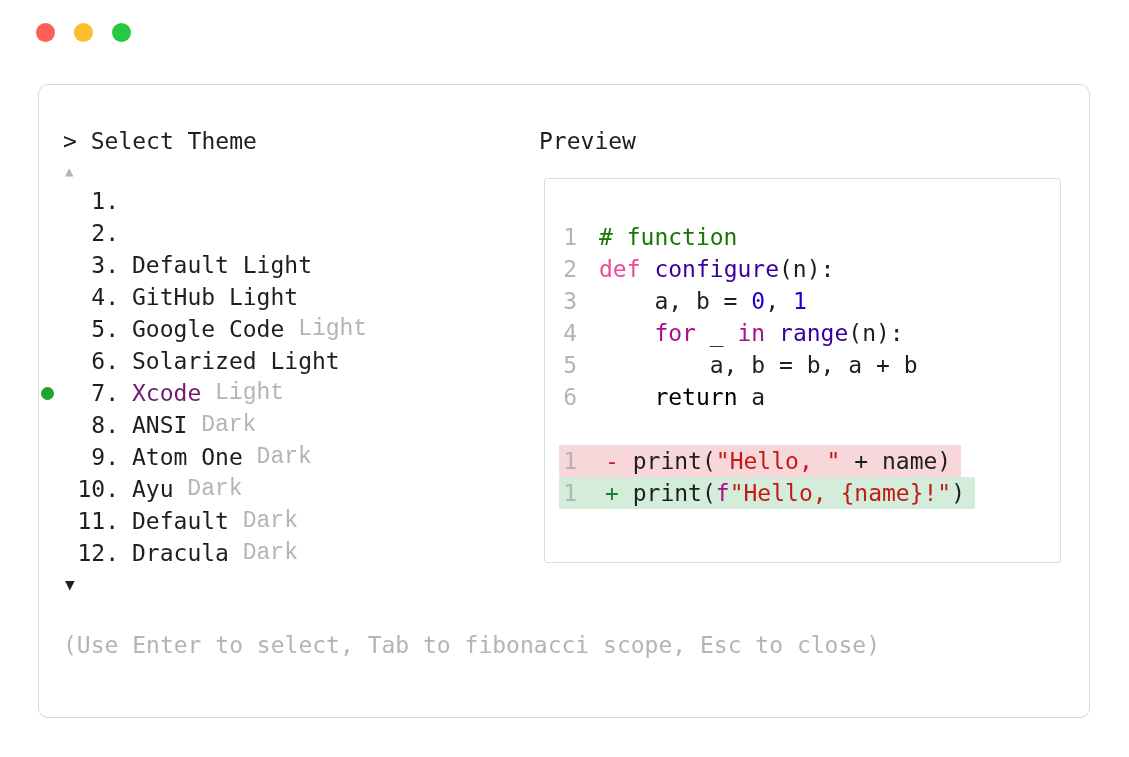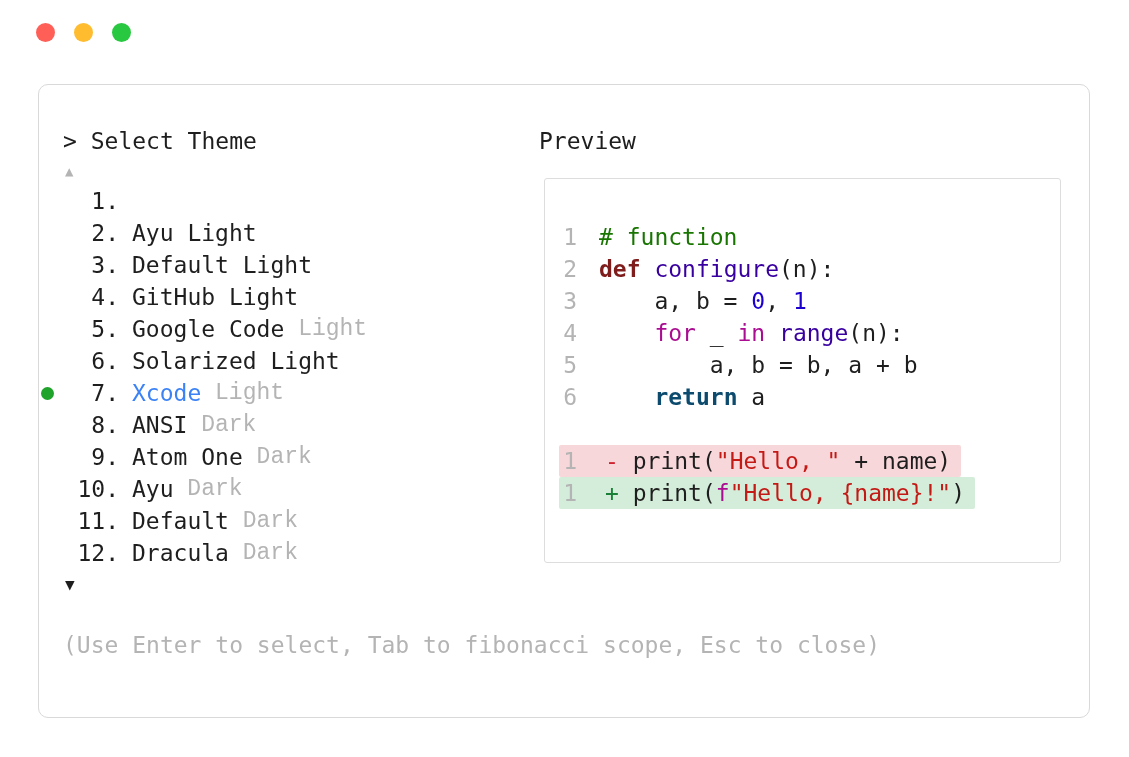--- a/index.html
+++ b/index.html
@@ -60,21 +60,20 @@
       <div class="title">&gt; Select Theme</div>
       <div class="scroll-up">▲</div>
       <div>
           <div class="theme-row">
             <span class="dot-slot"></span>
             <span class="theme-number">1.</span>
           </div>
           <div class="theme-row">
             <span class="dot-slot"></span>
             <span class="theme-number">2.</span>
-            <span class="theme-name">Ayu Light</span>
           </div>
           <div class="theme-row">
             <span class="dot-slot"></span>
             <span class="theme-number">3.</span>
             <span class="theme-name">Default Light</span>
           </div>
           <div class="theme-row">
             <span class="dot-slot"></span>
             <span class="theme-number">4.</span>
             <span class="theme-name">GitHub Light</span>
@@ -88,21 +87,21 @@
           <div class="theme-row">
             <span class="dot-slot"></span>
             <span class="theme-number">6.</span>
             <span class="theme-name">Solarized Light</span>
           </div>
           <div class="theme-row">
             <span class="dot-slot">
               <span class="sel-dot" style="background: rgb(31, 163, 43);"></span>
             </span>
             <span class="theme-number">7.</span>
-            <span class="theme-name" style="color: #3b82f6;">Xcode</span>
+            <span class="theme-name" style="color: #701a75;">Xcode</span>
             <span class="theme-suffix" style="color: rgb(180, 180, 180);"> Light</span>
           </div>
           <div class="theme-row">
             <span class="dot-slot"></span>
             <span class="theme-number">8.</span>
             <span class="theme-name">ANSI</span>
             <span class="theme-suffix" style="color: rgb(180, 180, 180);"> Dark</span>
           </div>
           <div class="theme-row">
             <span class="dot-slot"></span>
@@ -130,25 +129,25 @@
           </div>
         </div>
       <div class="scroll-down">▼</div>
     </div>
 
     <div class="right-col">
       <div class="preview-label">Preview</div>
       <div class="preview-box">
         <div>
             <div class="code-line"><span class="ln" style="color: rgb(180, 180, 180);">1</span><span class="code-text"><span class="tok" style="color: rgb(23, 117, 0);"># function</span></span></div>
-            <div class="code-line"><span class="ln" style="color: rgb(180, 180, 180);">2</span><span class="code-text"><span class="tok" style="color: #7f1d1d; font-weight: bold;">def </span><span class="tok" style="color: rgb(57, 0, 160);">configure</span><span class="tok" style="color: rgb(30, 30, 30);">(n):</span></span></div>
+            <div class="code-line"><span class="ln" style="color: rgb(180, 180, 180);">2</span><span class="code-text"><span class="tok" style="color: #ec4899;">def </span><span class="tok" style="color: rgb(57, 0, 160);">configure</span><span class="tok" style="color: rgb(30, 30, 30);">(n):</span></span></div>
             <div class="code-line"><span class="ln" style="color: rgb(180, 180, 180);">3</span><span class="code-text"><span class="tok" style="color: rgb(30, 30, 30);">    a, b = </span><span class="tok" style="color: rgb(28, 0, 207);">0</span><span class="tok" style="color: rgb(30, 30, 30);">, </span><span class="tok" style="color: rgb(28, 0, 207);">1</span></span></div>
             <div class="code-line"><span class="ln" style="color: rgb(180, 180, 180);">4</span><span class="code-text"><span class="tok" style="color: rgb(30, 30, 30);">    </span><span class="tok" style="color: rgb(170, 13, 145);">for</span><span class="tok" style="color: rgb(30, 30, 30);"> _ </span><span class="tok" style="color: rgb(170, 13, 145);">in</span><span class="tok" style="color: rgb(30, 30, 30);"> </span><span class="tok" style="color: rgb(57, 0, 160);">range</span><span class="tok" style="color: rgb(30, 30, 30);">(n):</span></span></div>
             <div class="code-line"><span class="ln" style="color: rgb(180, 180, 180);">5</span><span class="code-text"><span class="tok" style="color: rgb(30, 30, 30);">        a, b = b, a + b</span></span></div>
-            <div class="code-line"><span class="ln" style="color: rgb(180, 180, 180);">6</span><span class="code-text"><span class="tok" style="color: rgb(30, 30, 30);">    </span><span class="tok" style="color: #0c4a6e; font-weight: bold;">return</span><span class="tok" style="color: rgb(30, 30, 30);"> a</span></span></div>
+            <div class="code-line"><span class="ln" style="color: rgb(180, 180, 180);">6</span><span class="code-text"><span class="tok" style="color: rgb(30, 30, 30);">    </span><span class="tok" style="color: #000000;">return</span><span class="tok" style="color: rgb(30, 30, 30);"> a</span></span></div>
           </div>
         <div class="diff-block">
             <div class="diff-row" style="background: rgb(248, 215, 218);"><span class="ln" style="color: rgb(180, 180, 180);">1</span><span class="diff-sign" style="color: rgb(207, 34, 46);">- </span><span class="tok" style="color: rgb(30, 30, 30);">print(</span><span class="tok" style="color: rgb(196, 26, 22);">"Hello, "</span><span class="tok" style="color: rgb(30, 30, 30);"> + name)</span></div>
             <div class="diff-row" style="background: rgb(212, 237, 218);"><span class="ln" style="color: rgb(180, 180, 180);">1</span><span class="diff-sign" style="color: rgb(26, 127, 55);">+ </span><span class="tok" style="color: rgb(30, 30, 30);">print(</span><span class="tok" style="color: rgb(170, 13, 145);">f</span><span class="tok" style="color: rgb(196, 26, 22);">"Hello, {name}!"</span><span class="tok" style="color: rgb(30, 30, 30);">)</span></div>
           </div>
       </div>
     </div>
 
   </div>
 

